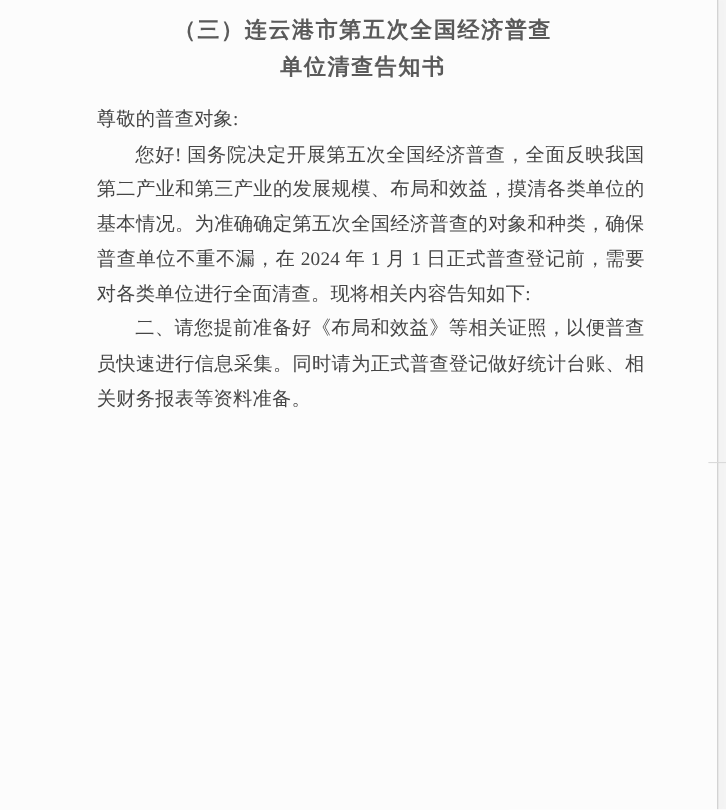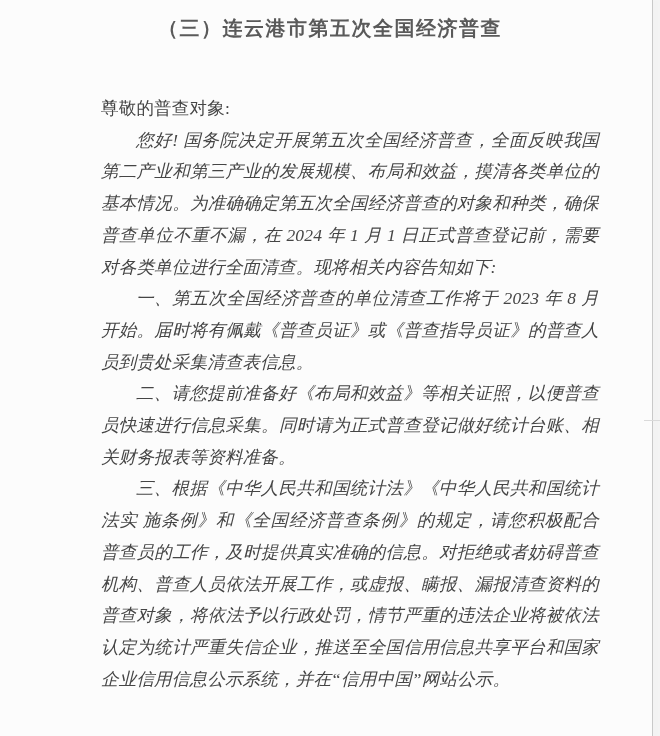--- a/index.html
+++ b/index.html
@@ -25,33 +25,33 @@
     font-weight: 700;
     font-size: 20px;
     line-height: 33px;
     letter-spacing: 1.5px;
     color: #5a5a5a;
   }
 
   
   .doc-body {
     position: absolute;
-    left: 101px;
+    left: 88px;
     top: 93px;
     width: 498px;
     font-family: "Liberation Serif", "DejaVu Serif", serif;
     font-size: 17.5px;
     line-height: 31.7px;
     letter-spacing: 0.2px;
     color: #454545;
     text-align: justify;
     text-justify: inter-character;
   }
   .doc-body p { margin: 0; padding: 0; }
-  .para { text-indent: 2em; font-style: italic; }
+  .para { text-indent: 2em; }
 
   
   .scan-edge-v {
     position: absolute;
     left: 652px;
     top: 0;
     width: 1px;
     height: 736px;
     background: #c9c9c9;
     box-shadow: 3px 0 5px rgba(0,0,0,0.04);
@@ -73,27 +73,26 @@
     background: #dadada;
   }
 </style>
 </head>
 <body>
 
 <div class="page">
 
   <div class="title-block">
     <div class="title-line">（三）连云港市第五次全国经济普查</div>
+    <div class="title-line">单位清查告知书</div>
   </div>
 
   <div class="doc-body">
     <p class="salutation">尊敬的普查对象:</p>
     <p class="para">您好! 国务院决定开展第五次全国经济普查，全面反映我国第二产业和第三产业的发展规模、布局和效益，摸清各类单位的基本情况。为准确确定第五次全国经济普查的对象和种类，确保普查单位不重不漏，在 2024 年 1 月 1 日正式普查登记前，需要对各类单位进行全面清查。现将相关内容告知如下:</p>
-    <p class="para">一、第五次全国经济普查的单位清查工作将于 2023 年 8 月开始。届时将有佩戴《普查员证》或《普查指导员证》的普查人员到贵处采集清查表信息。</p>
     <p class="para">二、请您提前准备好《布局和效益》等相关证照，以便普查员快速进行信息采集。同时请为正式普查登记做好统计台账、相关财务报表等资料准备。</p>
-    <p class="para">三、根据《中华人民共和国统计法》《中华人民共和国统计法实 施条例》和《全国经济普查条例》的规定，请您积极配合普查员的工作，及时提供真实准确的信息。对拒绝或者妨碍普查机构、普查人员依法开展工作，或虚报、瞒报、漏报清查资料的普查对象，将依法予以行政处罚，情节严重的违法企业将被依法认定为统计严重失信企业，推送至全国信用信息共享平台和国家企业信用信息公示系统，并在“信用中国”网站公示。</p>
   </div>
 
   <div class="scan-right-band"></div>
   <div class="scan-edge-v"></div>
   <div class="scan-mark-h"></div>
 
 </div>
 
 </body></html>

